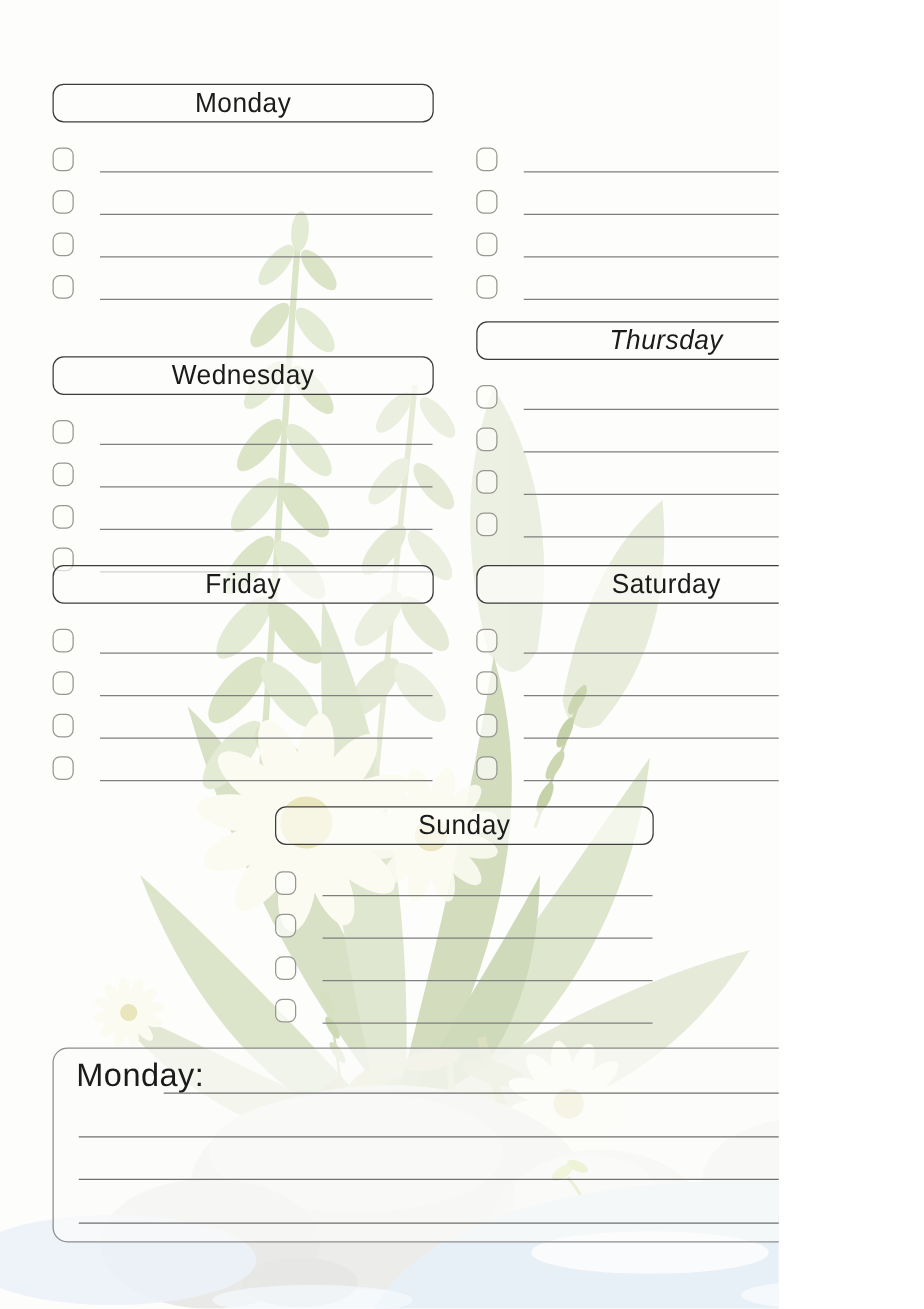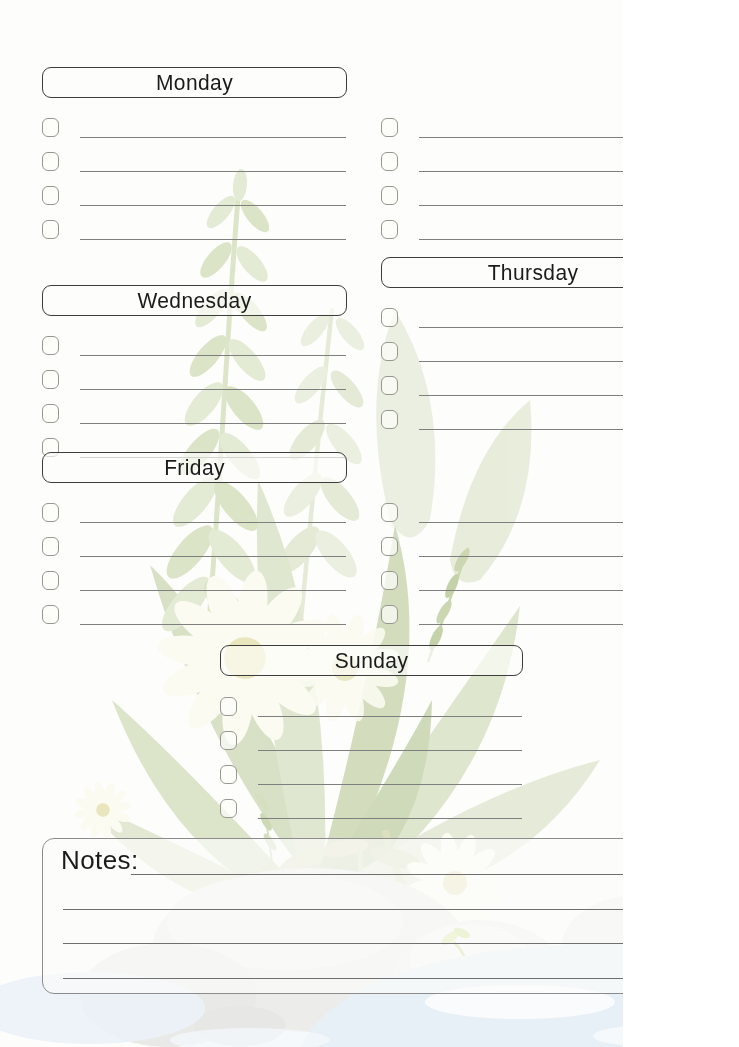--- a/index.html
+++ b/index.html
@@ -245,21 +245,21 @@
     <div class="task-row" style="top:119px">
       <span class="checkbox"></span>
       <span class="task-line"></span>
     </div>
     <div class="task-row" style="top:153px">
       <span class="checkbox"></span>
       <span class="task-line"></span>
     </div>
   </section>
 
-  <section class="day-card" style="left:381px;top:257px;width:304px;">
+  <section class="day-card" style="left:381px;top:257px;width:304px;font-style:italic;">
     <header class="day-header">
       <span class="day-label">Thursday</span>
     </header>
     <div class="task-row" style="top:51px">
       <span class="checkbox"></span>
       <span class="task-line"></span>
     </div>
     <div class="task-row" style="top:85px">
       <span class="checkbox"></span>
       <span class="task-line"></span>
@@ -290,20 +290,23 @@
       <span class="checkbox"></span>
       <span class="task-line"></span>
     </div>
     <div class="task-row" style="top:153px">
       <span class="checkbox"></span>
       <span class="task-line"></span>
     </div>
   </section>
 
   <section class="day-card" style="left:381px;top:452px;width:304px;">
+    <header class="day-header">
+      <span class="day-label">Saturday</span>
+    </header>
     <div class="task-row" style="top:51px">
       <span class="checkbox"></span>
       <span class="task-line"></span>
     </div>
     <div class="task-row" style="top:85px">
       <span class="checkbox"></span>
       <span class="task-line"></span>
     </div>
     <div class="task-row" style="top:119px">
       <span class="checkbox"></span>
@@ -331,20 +334,20 @@
       <span class="checkbox"></span>
       <span class="task-line"></span>
     </div>
     <div class="task-row" style="top:154px">
       <span class="checkbox"></span>
       <span class="task-line"></span>
     </div>
   </section>
 
   <section class="notes-card">
-    <span class="notes-label">Notes:</span>
+    <span class="notes-label">Monday:</span>
     <span class="notes-line first"></span>
     <span class="notes-line l2"></span>
     <span class="notes-line l3"></span>
     <span class="notes-line l4"></span>
   </section>
 
 </div>
 
 </body></html>

